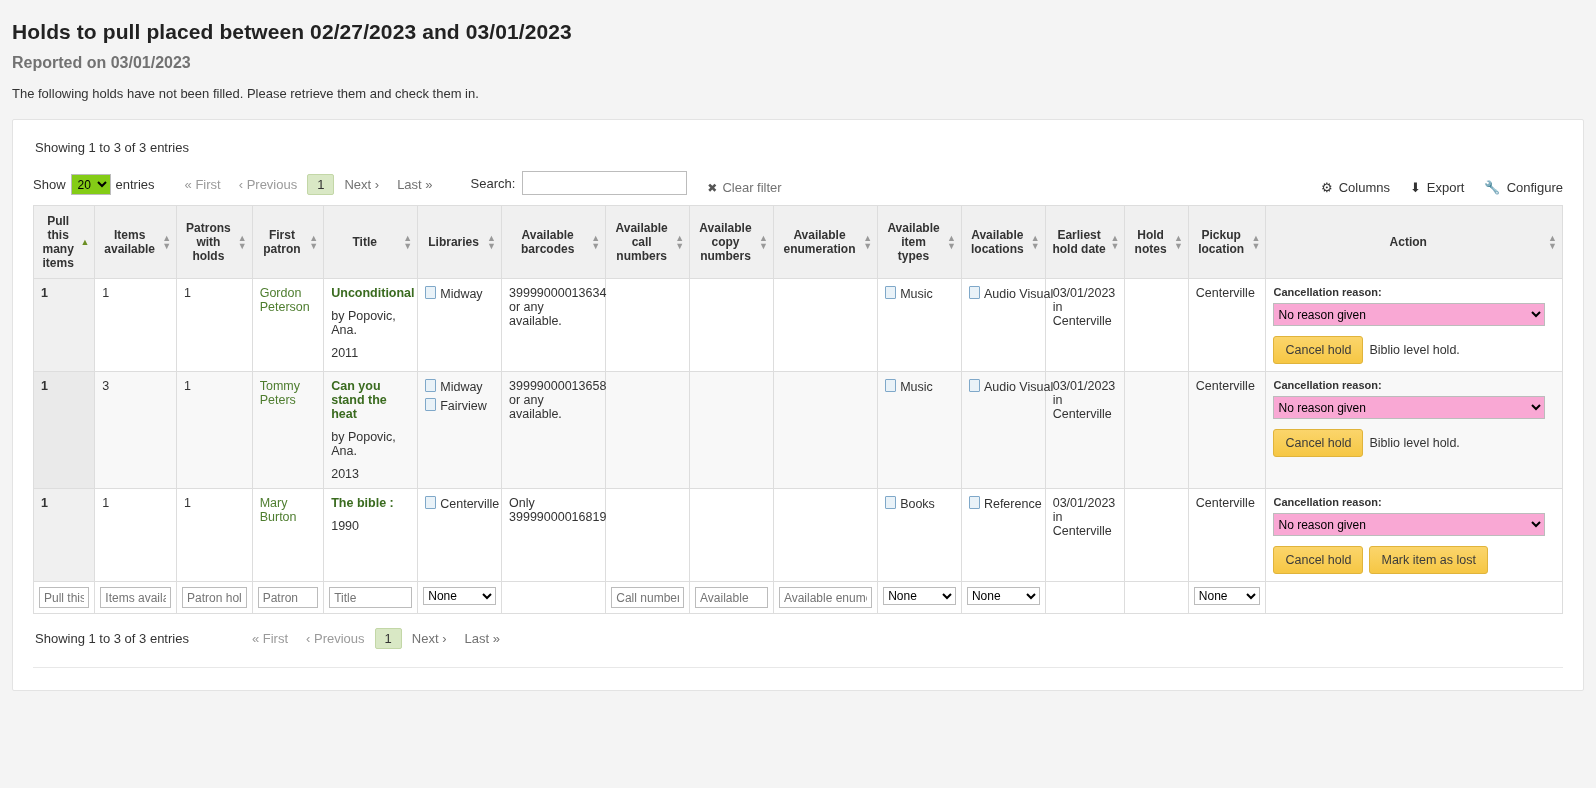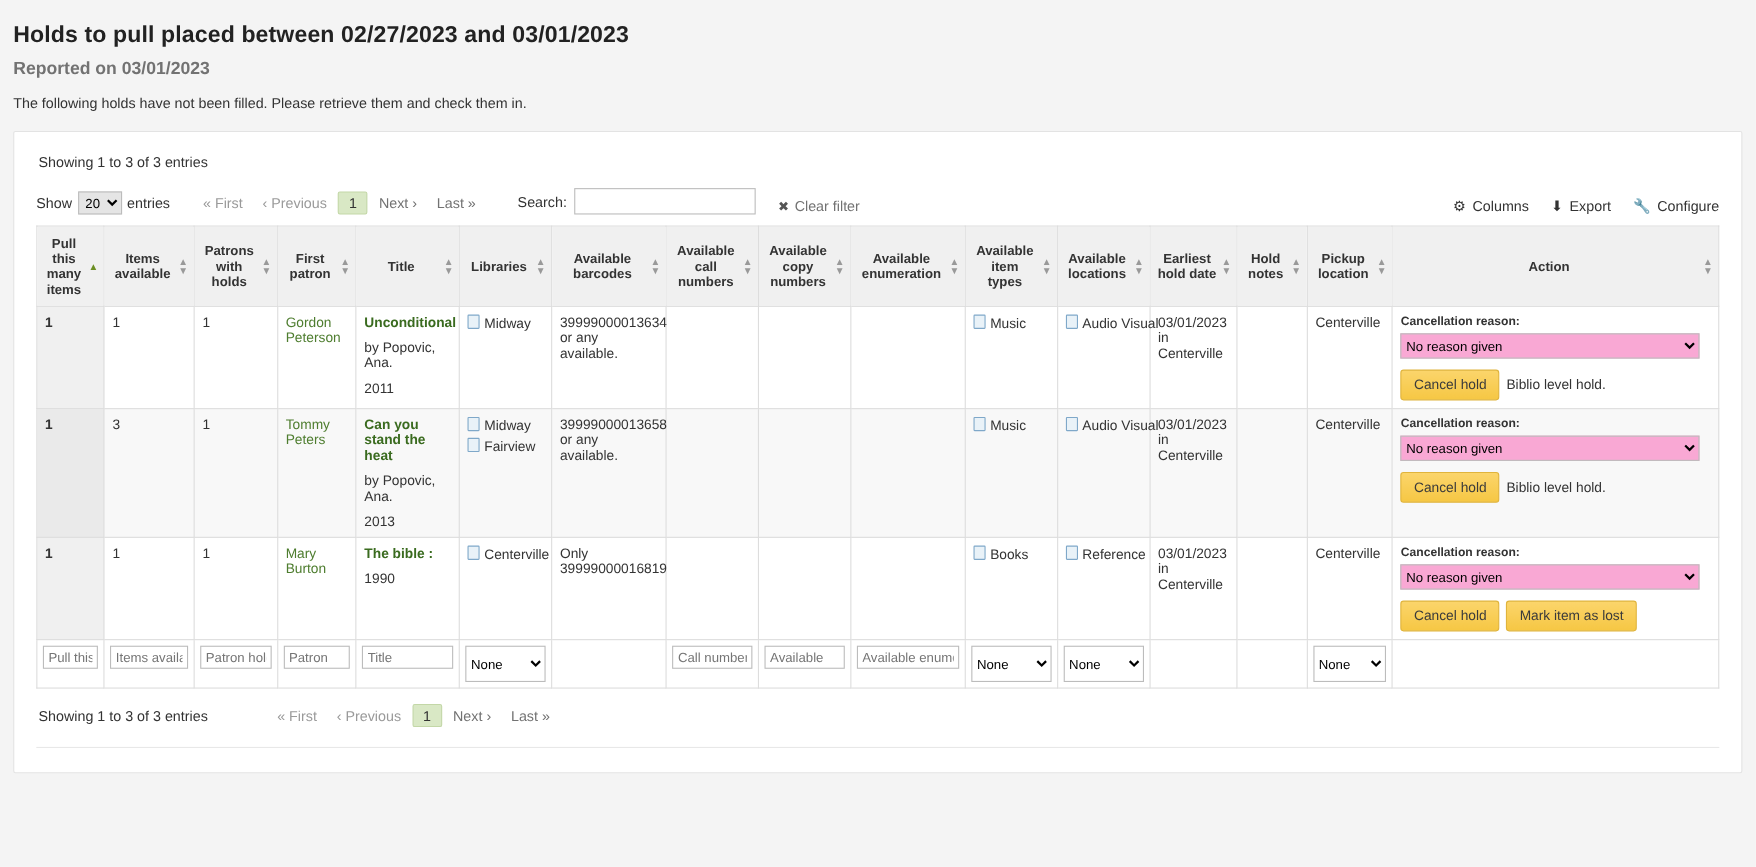--- a/index.html
+++ b/index.html
@@ -61,21 +61,21 @@
     display: flex;
     align-items: center;
     gap: 5px;
     font-size: 13px;
   }
   .dt-length select {
     font-family: "Liberation Sans", sans-serif;
     font-size: 12px;
     padding: 2px 2px;
     border: 1px solid #bcbcbc;
-    background: #e5e5e5;
+    background: #84cc16;
     height: 21px;
   }
   .dt-paging {
     display: flex;
     align-items: center;
     gap: 2px;
     margin-left: 22px;
     font-size: 13px;
   }
   .dt-paging .pg {
@@ -224,21 +224,21 @@
     height: 21px;
     border: 1px solid #bcbcbc;
     font-family: "Liberation Sans", sans-serif;
     font-size: 12px;
     padding: 2px 4px;
     color: #555;
   }
   tr.filter-row select {
     width: 100%;
     box-sizing: border-box;
-    height: 33px;
+    height: 18px;
     border: 1px solid #bcbcbc;
     font-family: "Liberation Sans", sans-serif;
     font-size: 12px;
     background: #fff;
   }
   .bottom-bar {
     display: flex;
     align-items: center;
     margin-top: 14px;
     font-size: 13px;

